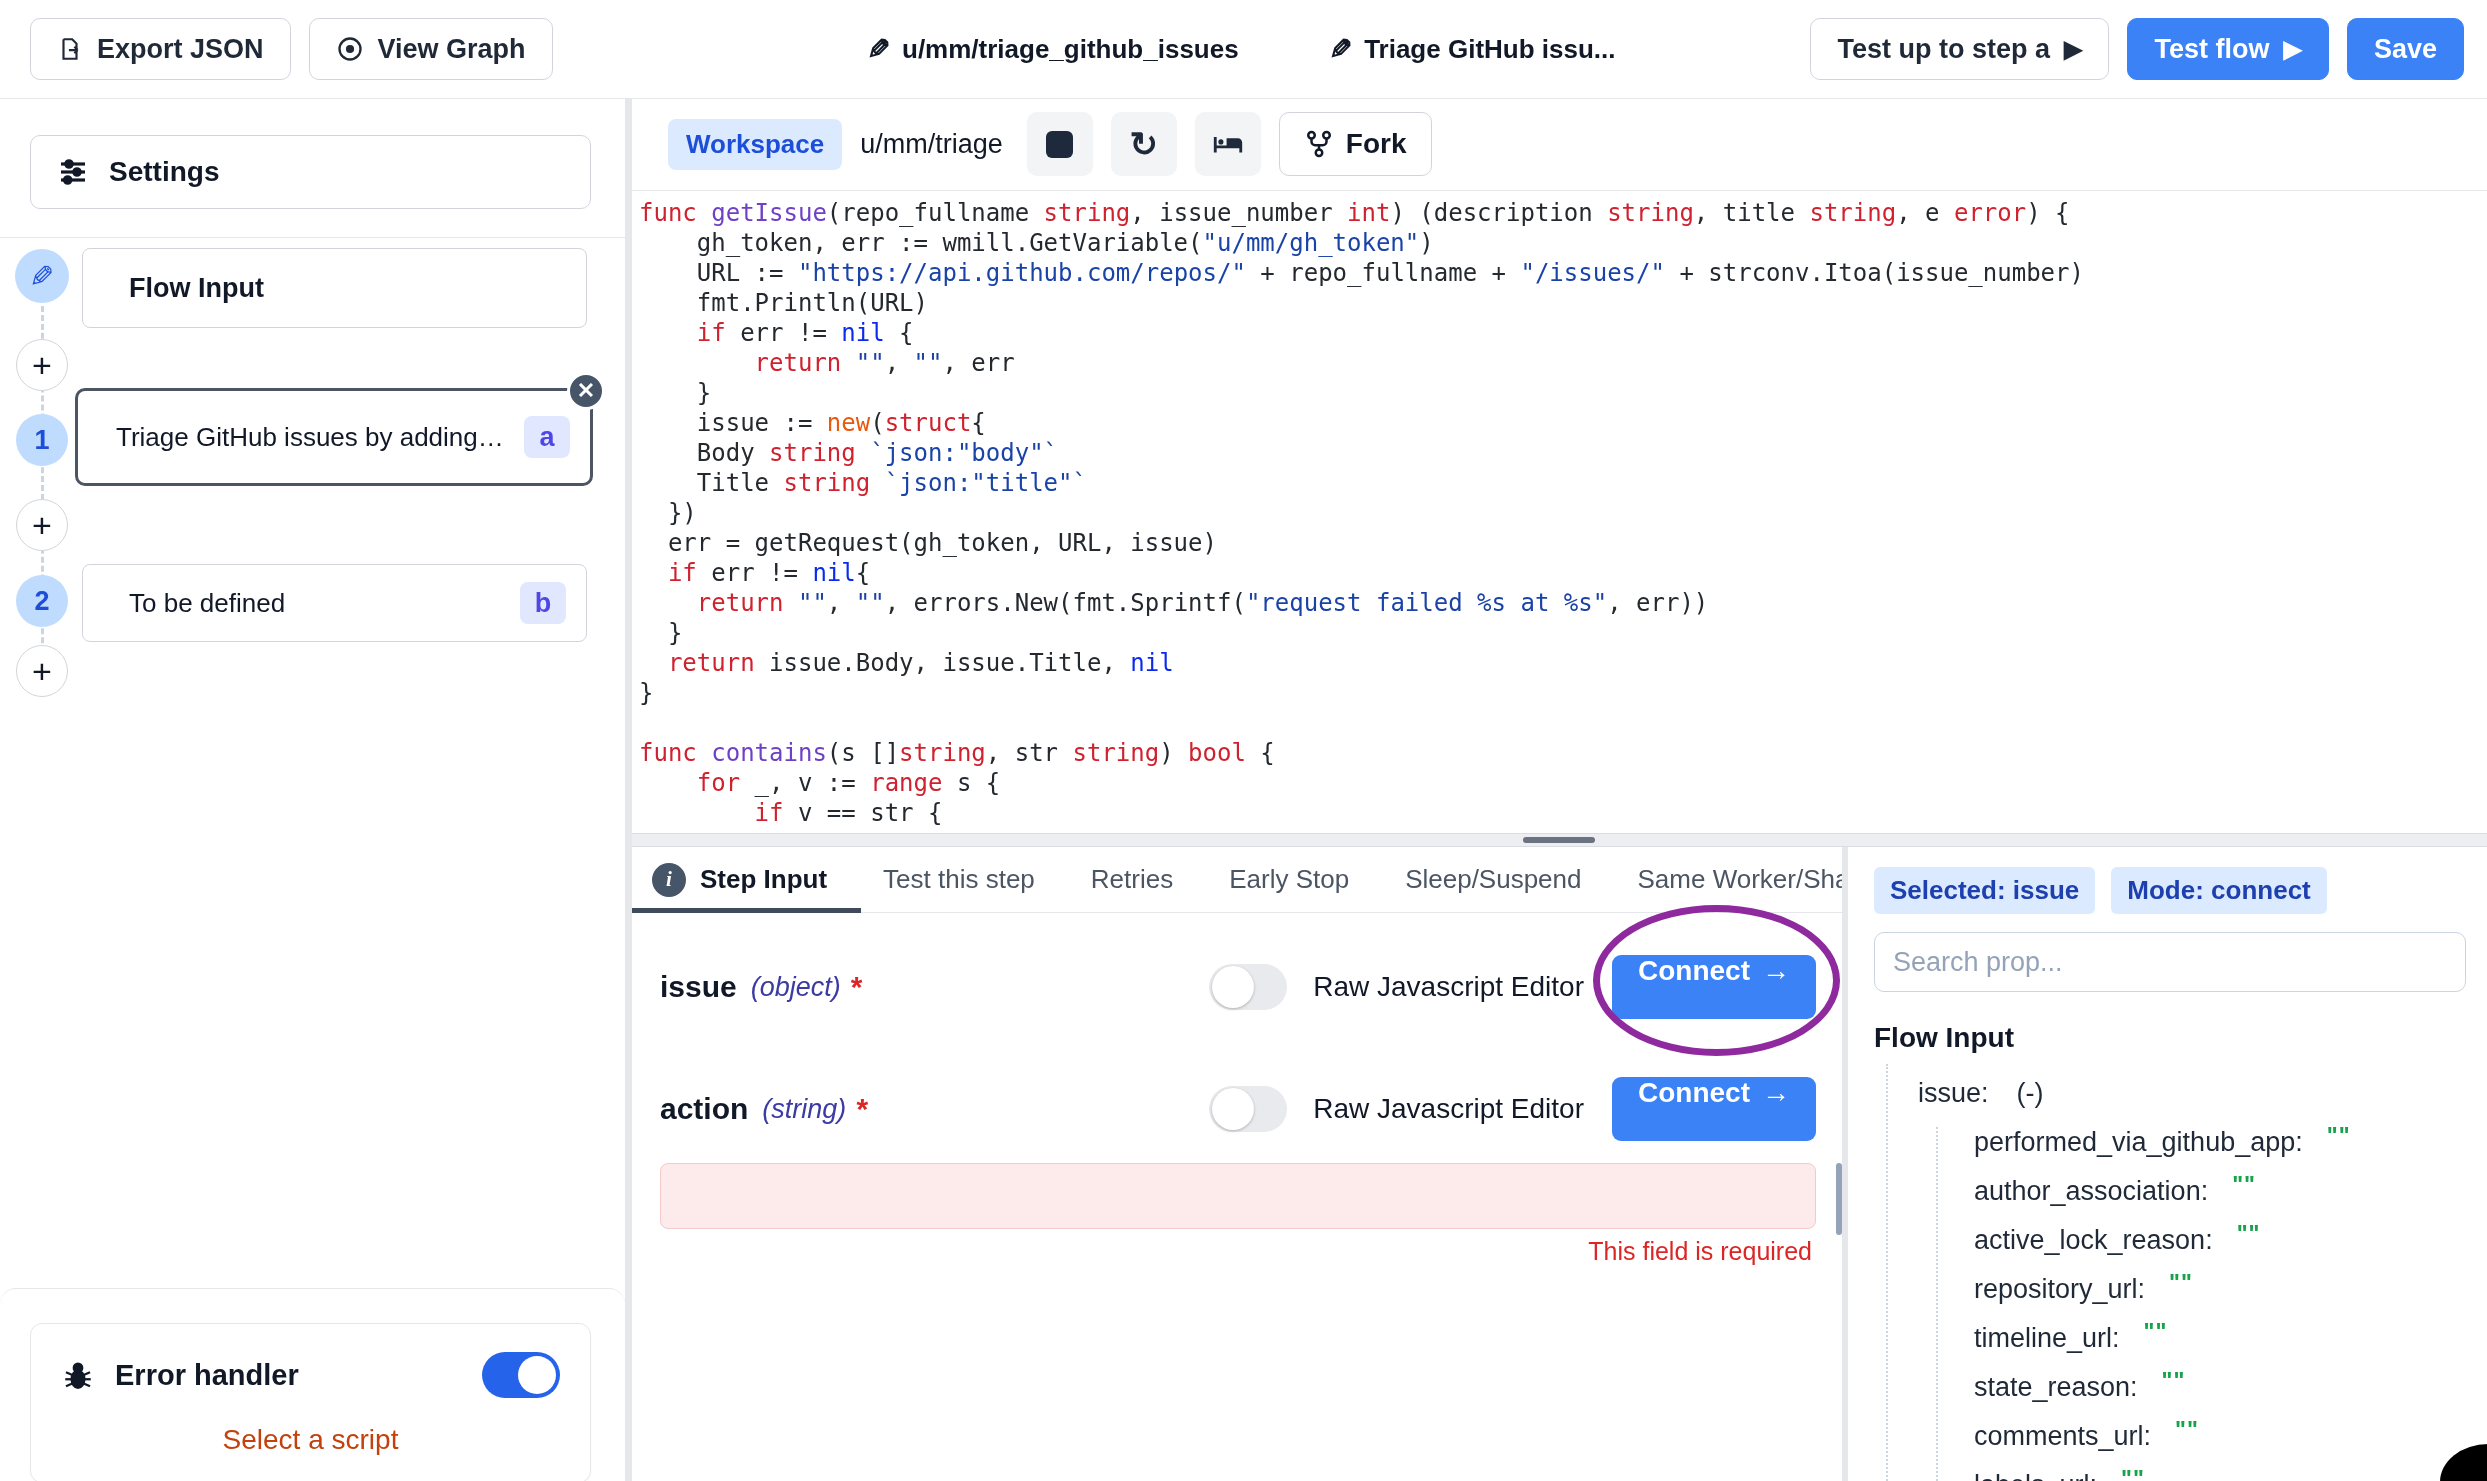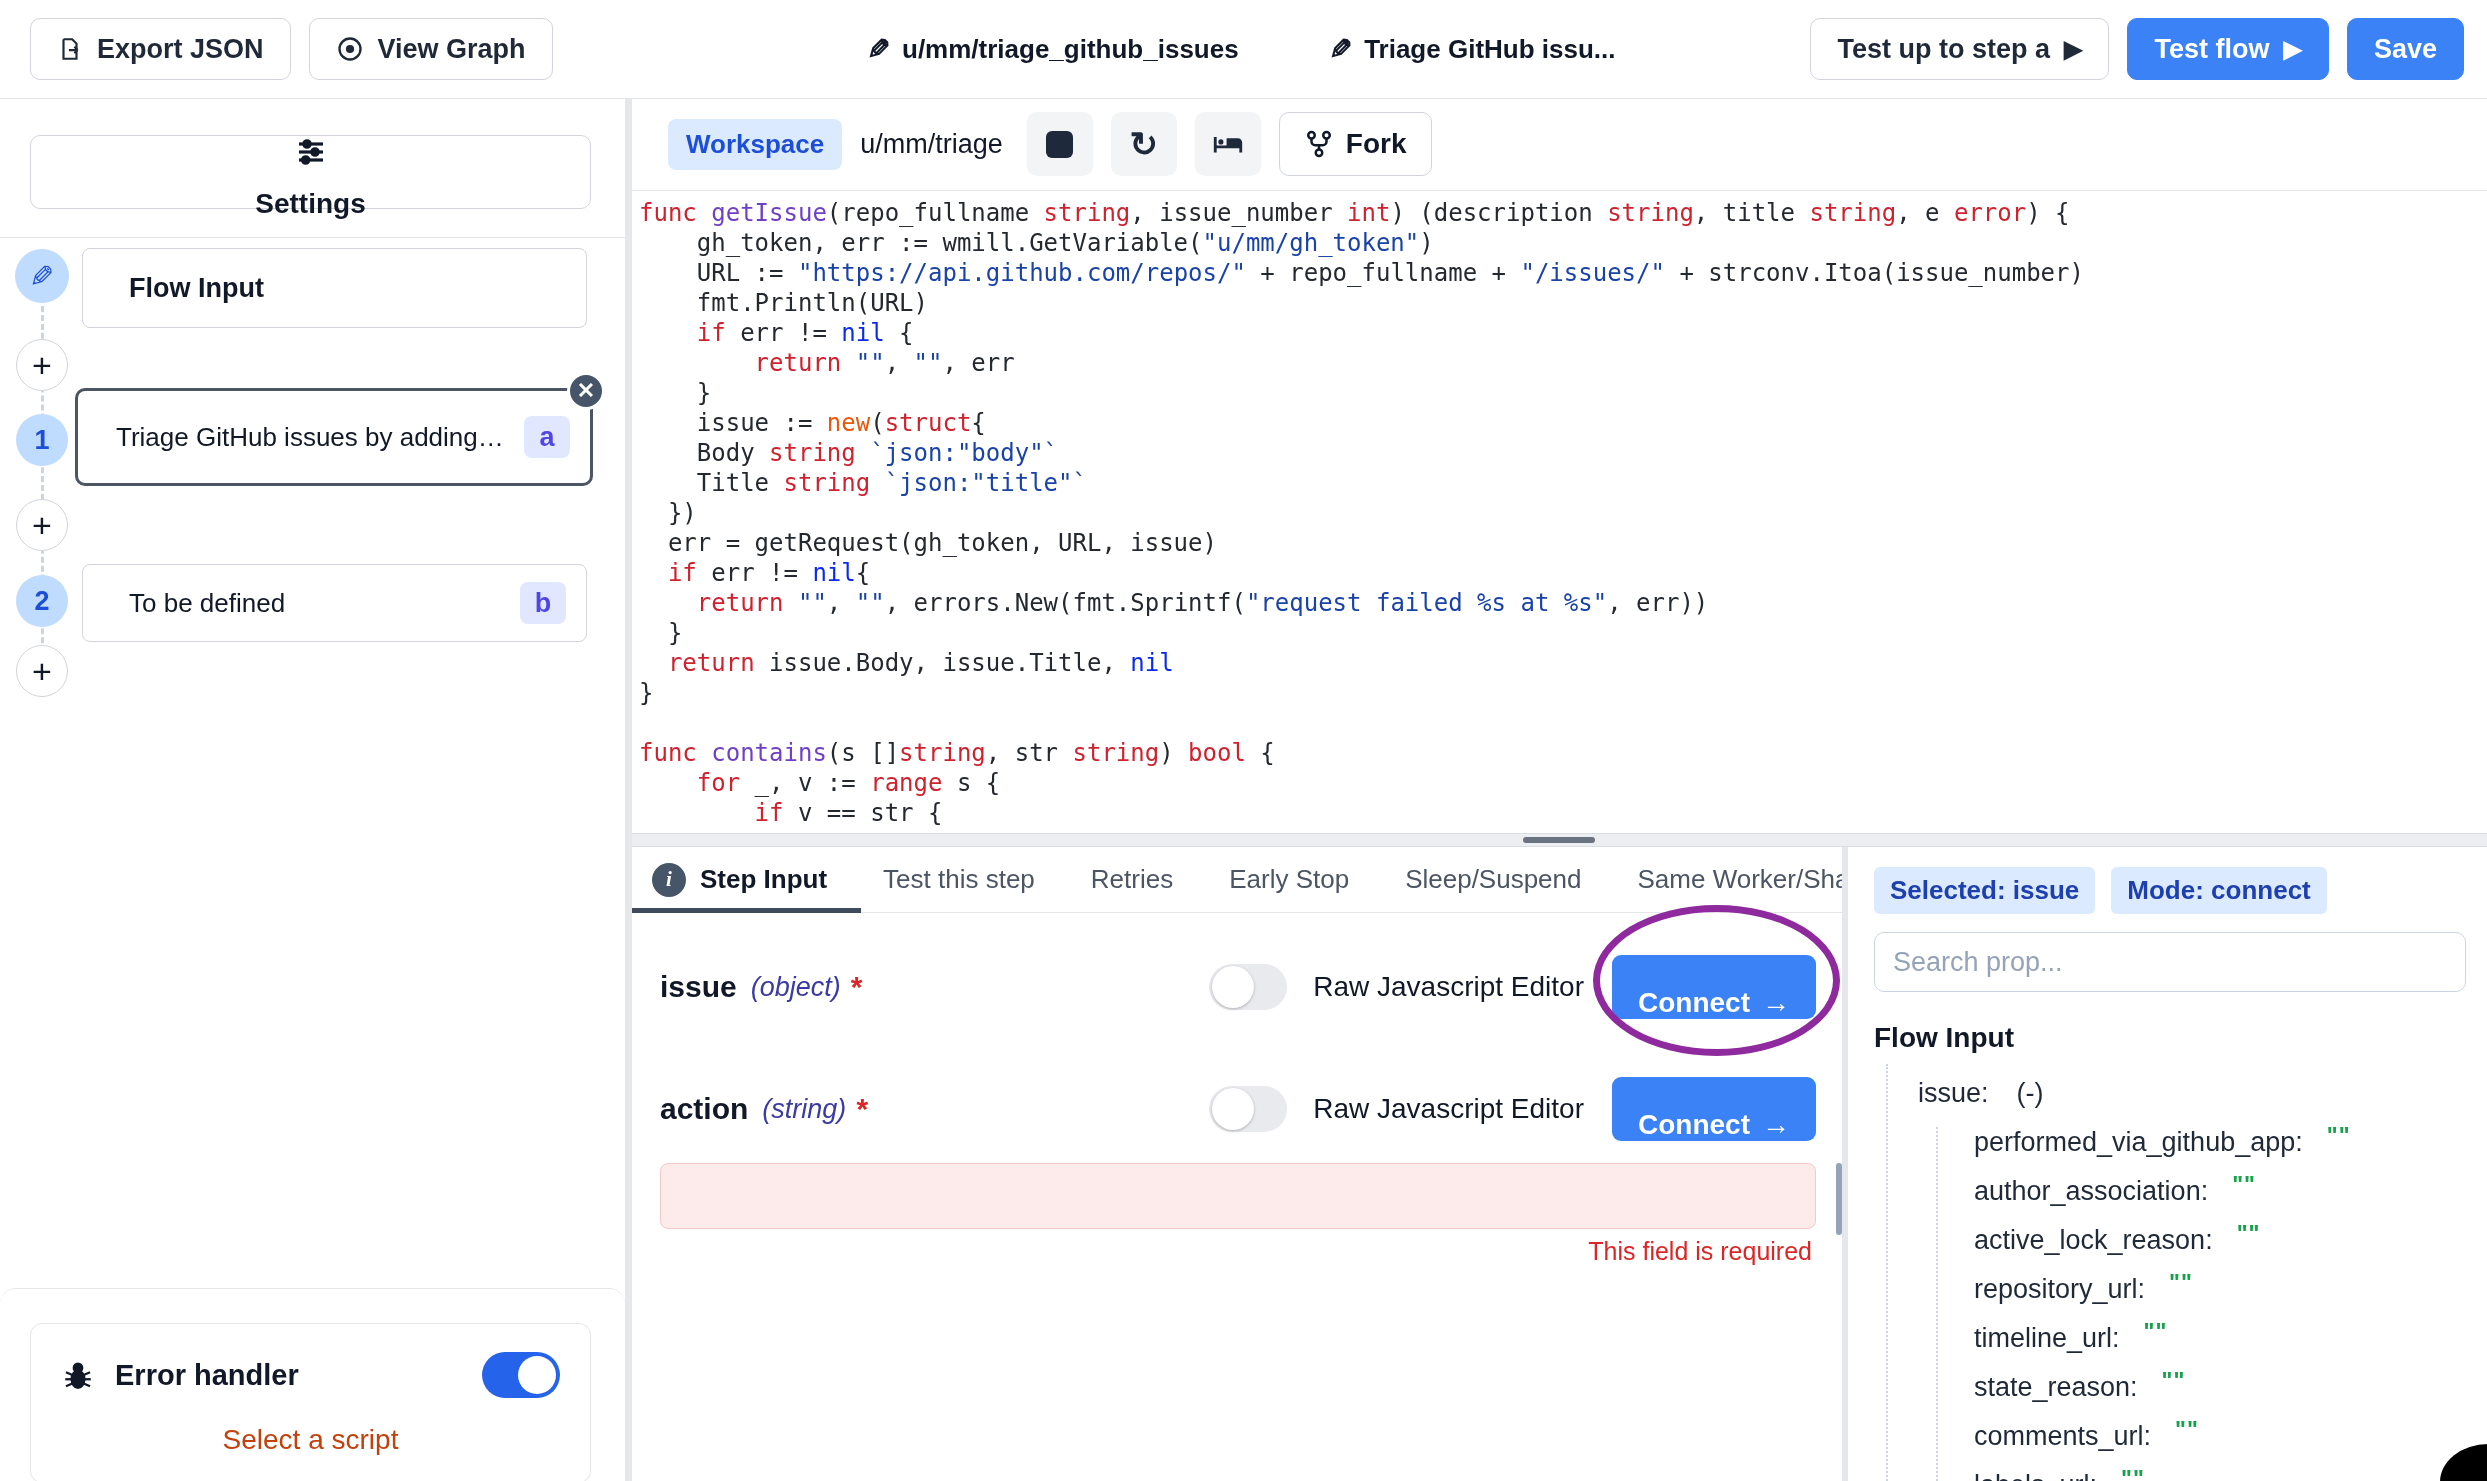--- a/index.html
+++ b/index.html
@@ -15,21 +15,21 @@
   .btn-primary { background:#3b82f6; border-color:#3b82f6; color:#fff; }
   .header-center { display:flex; align-items:center; gap:90px; margin:0 auto; padding-left:119px; }
   .pathitem { display:flex; align-items:center; gap:12px; font-weight:700; font-size:26px; color:#111827; }
   .pencil { font-size:28px; color:#111827; transform:scaleX(-1); display:inline-block; }
 
   
   .cols { display:flex; height:1394px; }
 
   
   .sidebar { width:632px; min-width:632px; border-right:7px solid #e5e7eb; display:flex; flex-direction:column; background:#fff; }
-  .settings-card { margin:36px 34px 0 30px; height:74px; border:1px solid #d1d5db; border-radius:10px; display:flex; align-items:center; gap:20px; padding:0 26px; font-weight:700; font-size:28px; color:#111827;flex-direction:column; }
+  .settings-card { margin:36px 34px 0 30px; height:74px; border:1px solid #d1d5db; border-radius:10px; display:flex; align-items:center; gap:20px; padding:0 26px; font-weight:700; font-size:28px; color:#111827; }
   .side-sep { margin-top:28px; border-bottom:1px solid #e5e7eb; }
   .graph { position:relative; flex:1; overflow:hidden; }
   .rail-line { position:absolute; left:41px; top:68px; height:391px; border-left:3px dashed #cbd5e1; }
   .node-circle { position:absolute; width:54px; height:54px; border-radius:50%; display:flex; align-items:center; justify-content:center; }
   .node-pencil { left:15px; top:11px; background:#bfdbfe; }
   .node-pencil .pencil { color:#1d4ed8; font-size:30px; }
   .plus { left:16px; width:52px; height:52px; background:#fff; border:1px solid #d1d5db; font-size:34px; color:#111827; cursor:pointer; }
   .numbadge { left:16px; width:52px; height:52px; background:#bfdbfe; color:#1d4ed8; font-weight:700; font-size:27px; }
   .gcard { position:absolute; left:82px; width:505px; background:#fff; border:1px solid #d1d5db; border-radius:8px; display:flex; align-items:center; padding:0 20px 0 46px; font-size:27px; color:#111827; cursor:pointer; }
   .gcard.flowinput { top:10px; height:80px; font-weight:700; }
@@ -77,21 +77,21 @@
   .tab.active { color:#111827; font-weight:700; }
   .tab .info { width:34px; height:34px; border-radius:50%; background:#475569; color:#fff; font-size:21px; font-weight:700; display:flex; align-items:center; justify-content:center; font-style:italic; font-family:"Liberation Serif",serif; }
   .tab-underline { position:absolute; left:0; bottom:-1px; width:229px; height:5px; background:#3f4a5a; }
 
   .field-row { display:flex; align-items:center; padding:0 26px 0 28px; margin-top:42px; }
   .fname { font-size:30px; font-weight:700; color:#111827; }
   .ftype { font-style:italic; color:#3b3ba3; font-size:27px; margin-left:14px; }
   .freq { color:#dc2626; font-size:30px; font-weight:700; margin-left:10px; }
   .frow-spacer { flex:1; }
   .rawjs { font-size:28px; color:#111827; margin:0 28px 0 26px; white-space:nowrap; }
-  .connectbtn { height:64px; background:#3b82f6; border:0; border-radius:9px; color:#fff; font-weight:700; font-size:28px; padding:0 26px; display:flex; align-items:flex-end; gap:12px; cursor:pointer; white-space:nowrap; }
+  .connectbtn { height:64px; background:#3b82f6; border:0; border-radius:9px; color:#fff; font-weight:700; font-size:28px; padding:0 26px; display:flex; align-items:flex-start; gap:12px; cursor:pointer; white-space:nowrap; }
 
   .objcard { margin:30px 26px 0 28px; border:1px solid #e5e7eb; border-radius:10px; padding:38px 40px 60px; box-shadow:0 1px 2px rgba(0,0,0,0.02); }
   .subname { font-size:28px; font-weight:700; color:#111827; }
   .subtype { font-style:italic; color:#3b3ba3; font-size:26px; margin-left:12px; }
   .textinput { width:100%; height:62px; border:1px solid #d1d5db; border-radius:8px; margin-top:16px; font-size:26px; padding:0 18px; font-family:"Liberation Sans",sans-serif; }
   .pinkinput { display:block; width:calc(100% - 54px); margin:22px 26px 0 28px; height:66px; background:#fdeaea; border:1px solid #f3caca; border-radius:8px; }
   .reqmsg { text-align:right; color:#dc2626; font-size:25px; margin:8px 30px 0 0; }
 
   .annot-ellipse { position:absolute; left:961px; top:58px; width:247px; height:151px; border:7px solid #8e2a9e; border-radius:50%; pointer-events:none; z-index:5; }
 

